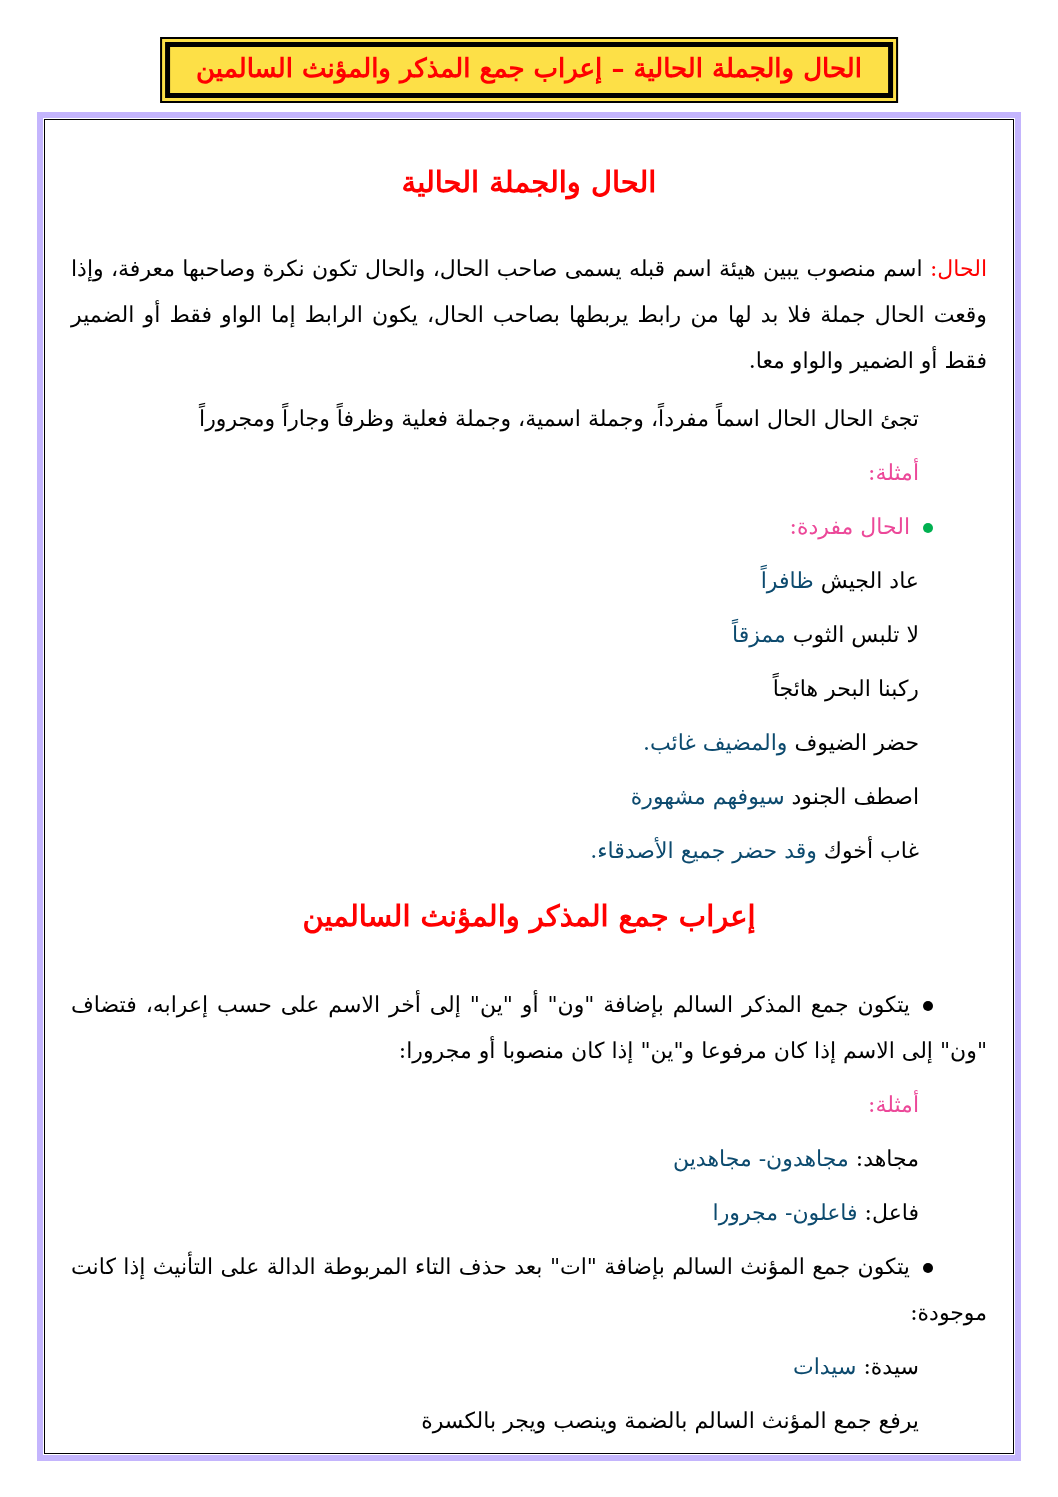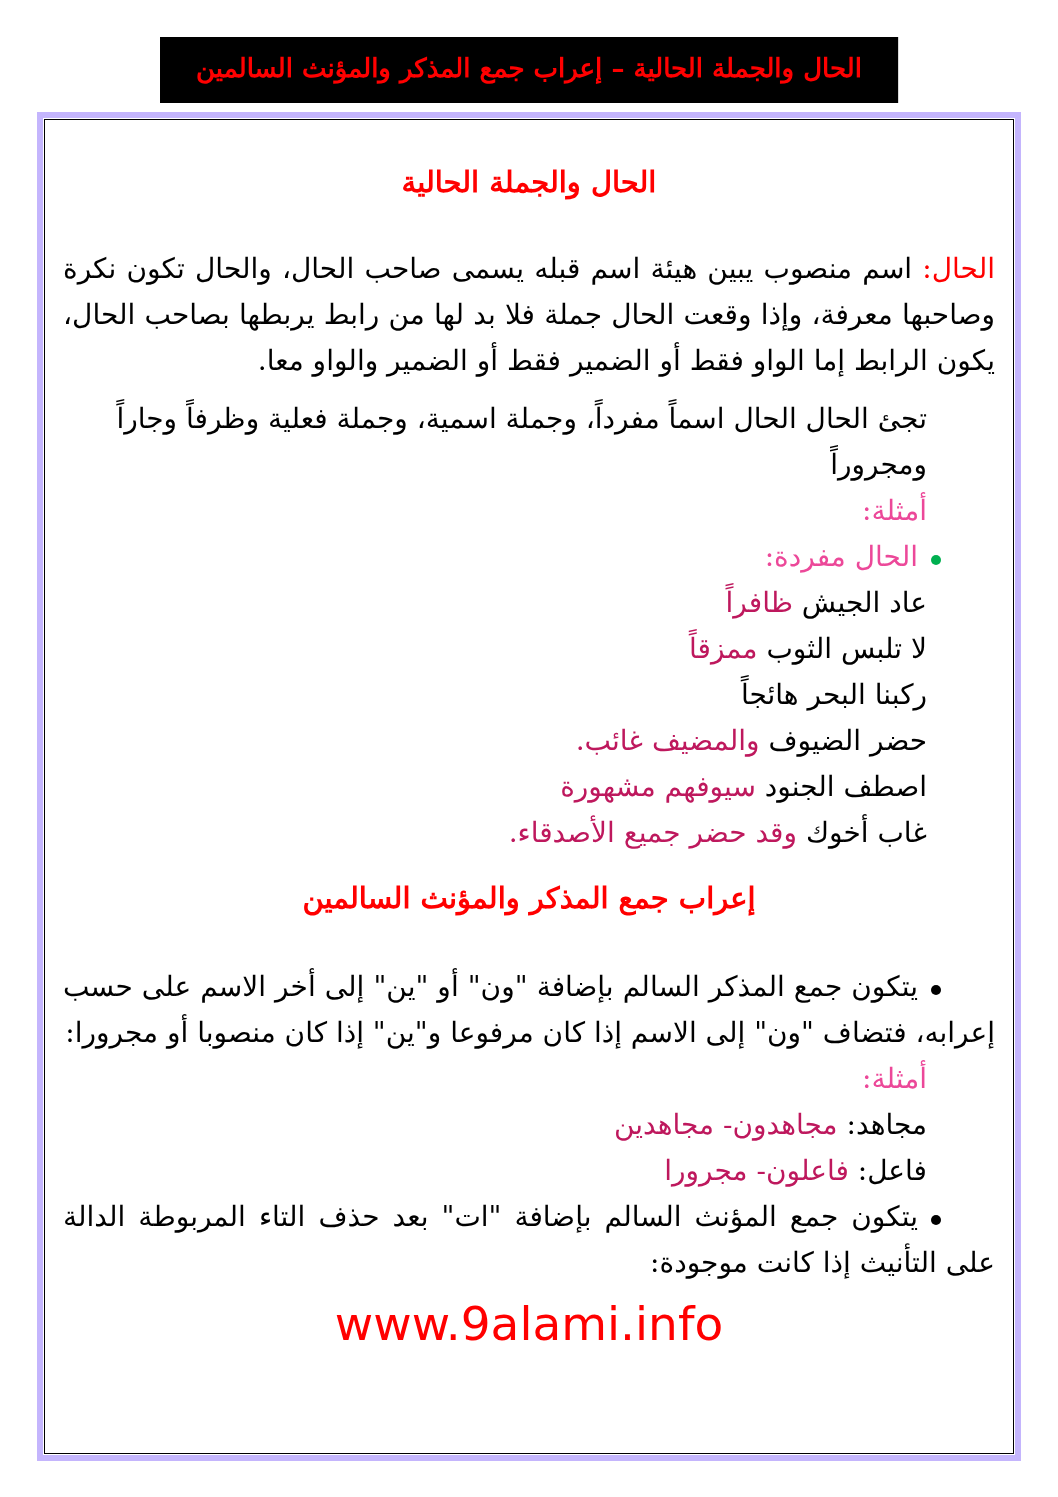--- a/index.html
+++ b/index.html
@@ -4,21 +4,21 @@
 <style>
   html,body { margin:0; padding:0; }
   body {
     width:1058px; height:1497px; background:#ffffff; position:relative;
     font-family:"DejaVu Serif", serif;
     -webkit-font-smoothing:antialiased;
   }
   
   .banner-outer {
     position:absolute; top:37px; left:50%; transform:translateX(-50%);
-    border:2px solid #000; padding:3px; background:#000000;
+    border:2px solid #000; padding:3px; background:#fde047;
   }
   .banner-inner { border:5px solid #000; padding:6px 26px 10px; }
   .banner-text {
     direction:rtl; color:#FF0000; font-weight:bold; font-size:26px;
     white-space:nowrap; display:block; text-align:center;
   }
   
   .frame-outer {
     position:absolute; top:112px; left:37px; right:37px; bottom:36px;
     border:6px solid #c4b5fd;
@@ -29,31 +29,31 @@
   }
   .content { direction:rtl; padding:0 18px; }
 
   .t-title {
     text-align:center; color:#FF0000; font-weight:bold; font-size:29px;
     line-height:36px; margin:0;
   }
   #section1-title { margin-top:44px; }
   #section2-title { margin-top:24px; }
 
-  .line  { font-size:28px; line-height:46px; text-align:right; color:#000; margin:0; }
+  .line  { font-size:22px; line-height:46px; text-align:right; color:#000; margin:8px; }
   .just  { text-align:justify; text-justify:inter-word; }
   .def   { margin-top:46px; }
   .types { margin-top:12px; }
   .ind   { padding-left:4px; padding-right:68px; }
   .ind-b { padding-left:4px; padding-right:54px; }
   .hang  { text-indent:54px; margin-top:0; }
   .rule1 { margin-top:48px; }
 
   .green { color:#ec4899; }
-  .dred  { color:#be185d; }
+  .dred  { color:#0c4a6e; }
   .bred  { color:#FF0000; }
 
   .dot {
     display:inline-block; width:10px; height:10px; border-radius:50%;
     background:currentColor; margin-left:13px; vertical-align:1px;
   }
   .dot-green { color:#00B050; }
   .dot-black { color:#000; }
 
   .footer-url {
@@ -98,19 +98,21 @@
       <p class="line just hang rule1"><span class="dot dot-black"></span><span>يتكون جمع المذكر السالم بإضافة "ون" أو "ين" إلى أخر الاسم على حسب إعرابه، فتضاف "ون" إلى الاسم إذا كان مرفوعا و"ين" إذا كان منصوبا أو مجرورا:</span></p>
 
       <p class="line ind green">أمثلة:</p>
 
       <p class="line ind"><span>مجاهد: </span><span class="dred">مجاهدون- مجاهدين</span></p>
       <p class="line ind"><span>فاعل: </span><span class="dred">فاعلون- مجرورا</span></p>
 
       <p class="line just hang"><span class="dot dot-black"></span><span>يتكون جمع المؤنث السالم بإضافة "ات" بعد حذف التاء المربوطة الدالة على التأنيث إذا كانت موجودة:</span></p>
 
 
+      <p class="line ind"><span>سيدة: </span><span class="dred">سيدات</span></p>
 
+      <p class="line ind">يرفع جمع المؤنث السالم بالضمة وينصب ويجر بالكسرة</p>
 
       <div class="footer-url">www.9alami.info</div>
 
     </div>
   </div>
 </div>
 
 </body></html>

